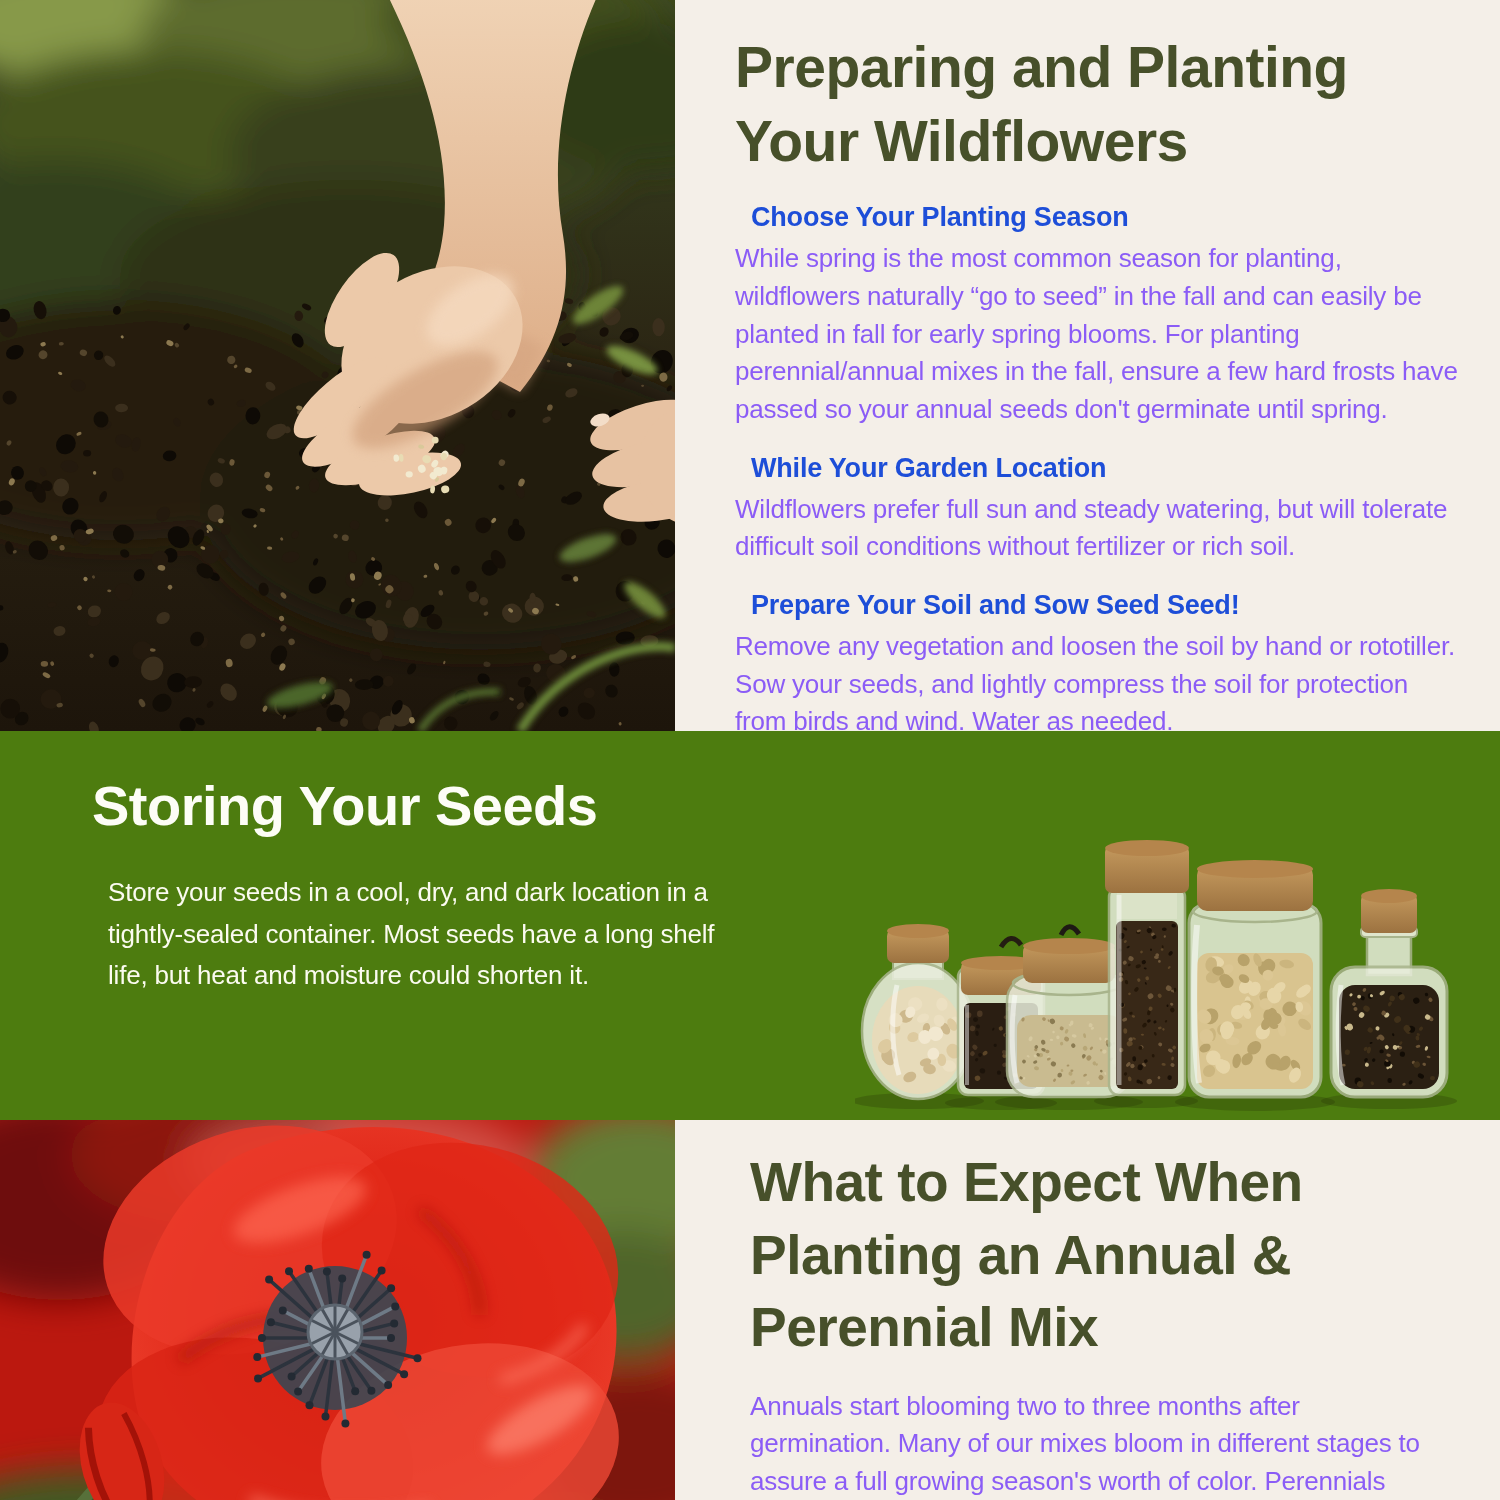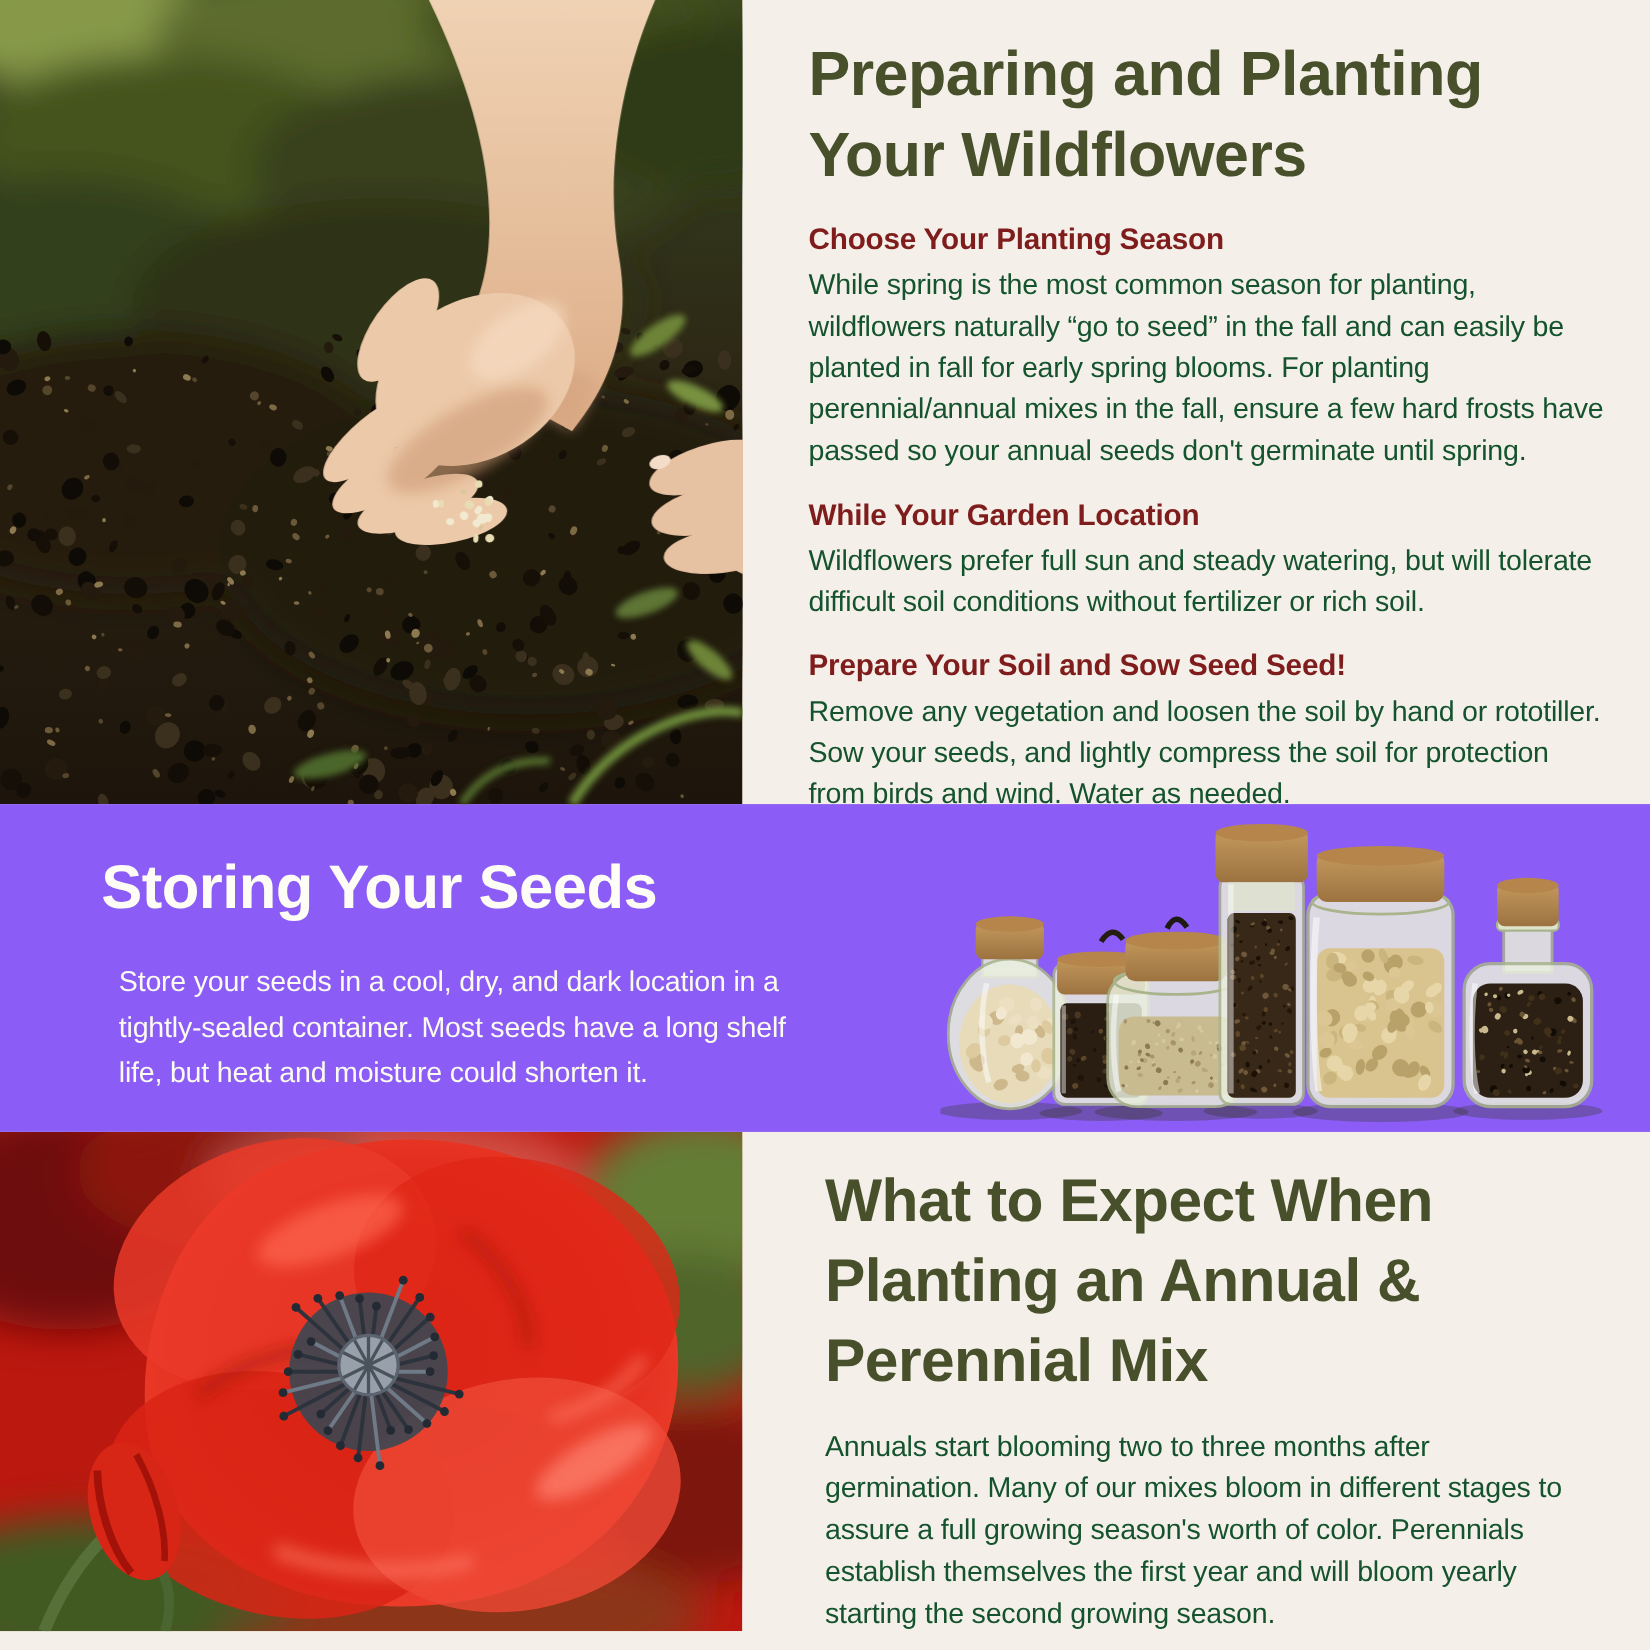--- a/index.html
+++ b/index.html
@@ -22,29 +22,29 @@
     margin:0 0 22px 0;max-width:705px;
     font-size:57px;line-height:1.3;font-weight:bold;
     color:#47502a;letter-spacing:-0.5px;
   }
   h2.big-title{
     margin:0 0 24px 0;max-width:645px;
     font-size:55px;line-height:1.32;font-weight:bold;
     color:#47502a;letter-spacing:-0.5px;
   }
   .subhead{
-    margin:24px 0 7px 0;
-    font-size:27px;font-weight:bold;color:#7f1d1d;letter-spacing:-0.2px;
+    margin:24px 0 7px 16px;
+    font-size:27px;font-weight:bold;color:#1d4ed8;letter-spacing:-0.2px;
   }
   .body-text{
     margin:0;max-width:735px;
-    font-size:26px;line-height:1.45;color:#14532d;letter-spacing:-0.2px;
+    font-size:26px;line-height:1.45;color:#8b5cf6;letter-spacing:-0.2px;
   }
 
-  .band{position:relative;height:298px;background:#8b5cf6;}
+  .band{position:relative;height:389px;background:#4d7c0f;}
   .band-text{position:absolute;left:92px;top:42px;width:680px;}
   .band-title{
     margin:0 0 34px 0;font-size:56px;font-weight:bold;color:#fdfdf6;letter-spacing:-0.5px;
   }
   .band-body{
     margin:16px;max-width:640px;font-size:26px;line-height:1.6;color:#fbfbf0;letter-spacing:-0.2px;
   }
   .jars{position:absolute;right:0;bottom:0;width:645px;height:285px;}
 </style>
 </head>

